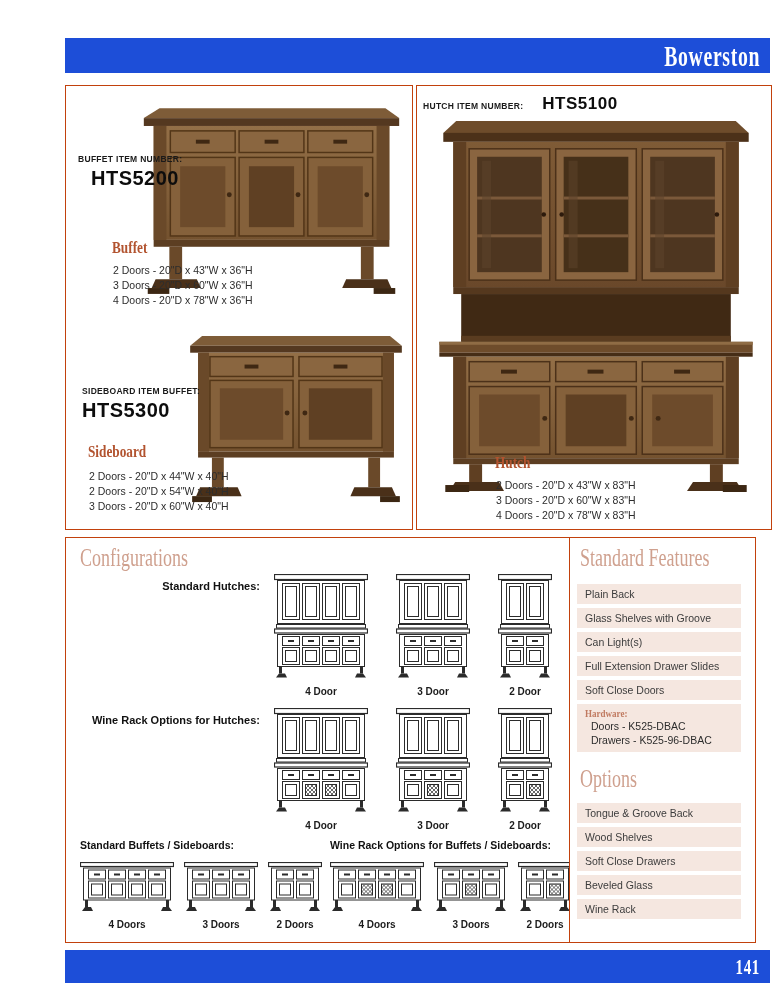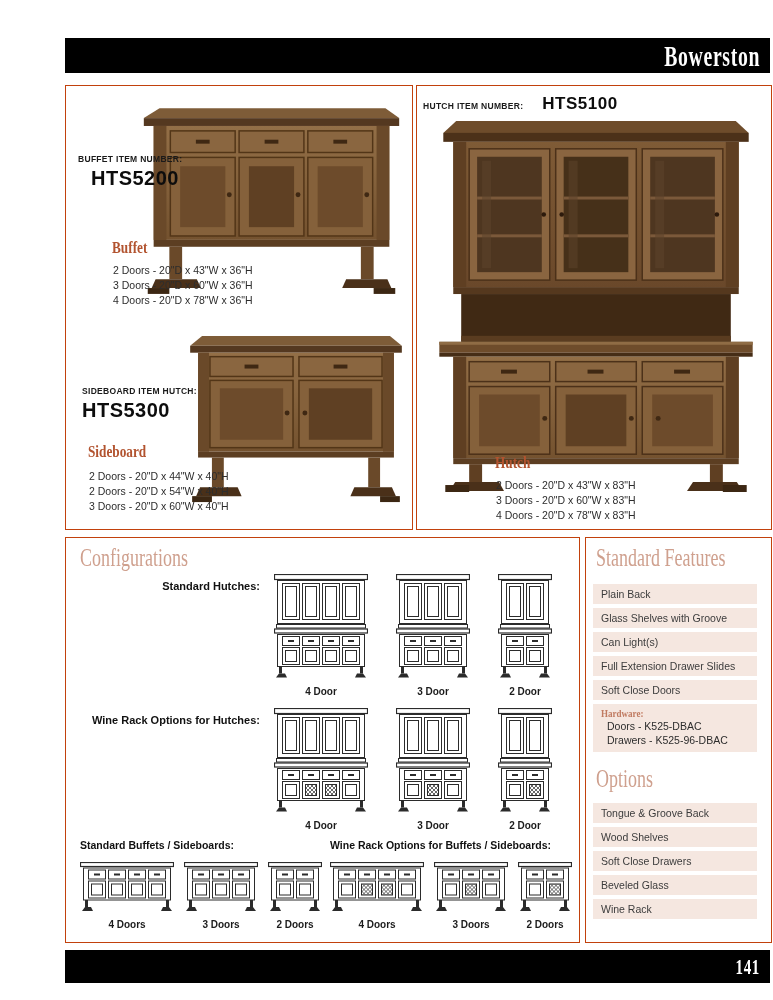--- a/index.html
+++ b/index.html
@@ -1,29 +1,29 @@
 <!DOCTYPE html>
 <html><head>
 <meta charset="utf-8">
 <style>
   html,body{margin:0;padding:0;background:#ffffff;}
   #page{position:relative;width:773px;height:1000px;background:#ffffff;overflow:hidden;
         font-family:"Liberation Sans",sans-serif;color:#2e2e2e;}
-  .bar{position:absolute;left:65px;width:705px;background:#000000;}
+  .bar{position:absolute;left:65px;width:705px;background:#1d4ed8;}
   #header-bar{top:38px;height:35px;}
   #footer-bar{top:950px;height:33px;}
   .bar-text{position:absolute;right:10px;top:2px;color:#ffffff;
             font-family:"Liberation Serif",serif;font-weight:bold;font-size:29px;
             transform:scaleX(.68);transform-origin:right;white-space:nowrap;letter-spacing:1px;}
   #footer-bar .bar-text{font-size:22px;top:4px;}
   .panel{position:absolute;background:#ffffff;border:1px solid #c2410c;}
   #panel-products{left:65px;top:85px;width:346px;height:443px;}
   #panel-hutch{left:416px;top:85px;width:354px;height:443px;}
   #panel-config{left:65px;top:537px;width:513px;height:404px;}
-  #panel-right{left:585px;top:537px;width:185px;height:404px;}
+  #panel-right{left:569px;top:537px;width:185px;height:404px;}
   .abs{position:absolute;}
   .small-label{font-size:8.5px;font-weight:bold;letter-spacing:.3px;color:#1a1a1a;white-space:nowrap;}
   .item-number{font-size:20px;font-weight:bold;letter-spacing:.5px;color:#0d0d0d;white-space:nowrap;}
   .rust-heading{color:#b2532f;font-size:17px;font-weight:bold;font-family:"Liberation Serif",serif;
                 transform:scaleX(.78);transform-origin:left;white-space:nowrap;}
   .spec-line{font-size:10.5px;color:#2d2d2d;line-height:15px;white-space:nowrap;}
   .big-heading{color:#cfa08e;font-size:25px;font-family:"Liberation Serif",serif;
                transform:scaleX(.72);transform-origin:left;white-space:nowrap;}
   .cfg-row{position:absolute;display:flex;align-items:flex-start;}
   .cfg-label{flex:0 0 188px;width:188px;text-align:right;font-size:11px;font-weight:bold;
@@ -133,21 +133,21 @@
         <rect x="30" y="133" width="12" height="30" fill="#6a4929"></rect>
         <rect x="188" y="133" width="12" height="30" fill="#6a4929"></rect>
         <polygon points="18,163 56,163 60,172 14,172" fill="#4a3019"></polygon>
         <polygon points="174,163 212,163 216,172 170,172" fill="#4a3019"></polygon>
         <rect x="10" y="172" width="20" height="6" fill="#3c2713"></rect>
         <rect x="200" y="172" width="20" height="6" fill="#3c2713"></rect>
       </svg>
     </div>
 
     <div class="abs" style="left:16px;top:300px;">
-      <div class="small-label">SIDEBOARD ITEM HUTCH:</div>
+      <div class="small-label">SIDEBOARD ITEM BUFFET:</div>
       <div class="item-number" style="margin:3px 0 0 0;">HTS5300</div>
     </div>
 
     <div class="abs rust-heading" style="left:22px;top:356px;">Sideboard</div>
     <div class="abs" style="left:23px;top:383px;">
         <div class="spec-line">2 Doors - 20"D x 44"W x 40"H</div>
         <div class="spec-line">2 Doors - 20"D x 54"W x 40"H</div>
         <div class="spec-line">3 Doors - 20"D x 60"W x 40"H</div>
       </div>
   </div>

